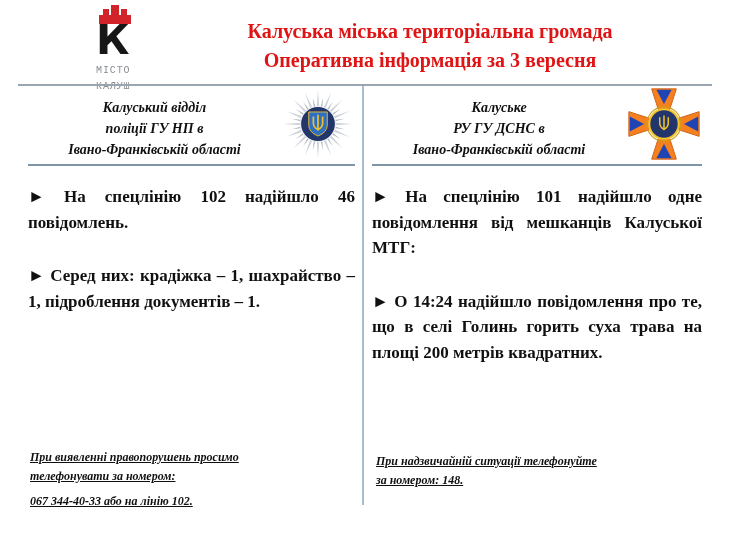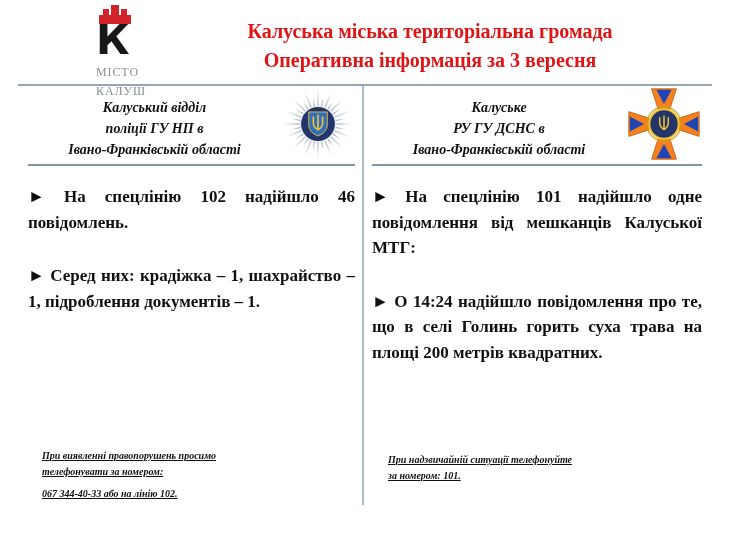--- a/index.html
+++ b/index.html
@@ -4,21 +4,21 @@
 <style>
   html,body{margin:0;padding:0;background:#fff;}
   .page{position:relative;width:730px;height:548px;background:#fff;overflow:hidden;
         font-family:"Liberation Serif","DejaVu Serif",serif;color:#101010;}
 
   
   .logo{position:absolute;left:96px;top:5px;width:62px;}
   .logo-crown{display:block;margin-left:1px;}
   .logo-k{font-family:"DejaVu Sans","Liberation Sans",sans-serif;font-weight:900;
           font-size:41px;line-height:.82;color:#171717;letter-spacing:-2px;}
-  .logo-city{font-family:Liberation Serif, serif;font-size:12px;
+  .logo-city{font-family:Liberation Mono, monospace;font-size:10px;
              color:#8a8f93;letter-spacing:.9px;line-height:1.6;white-space:pre-line;margin-top:5px;}
   .titles{position:absolute;left:170px;width:520px;top:17px;text-align:center;
           color:#e01414;font-weight:bold;font-size:20px;}
   .titles div{line-height:1.45;}
   .header-rule{position:absolute;left:18px;top:84px;width:694px;height:2px;background:#99a6b2;}
   .v-divider{position:absolute;left:362px;top:86px;width:2px;height:419px;background:#a6bdd1;}
 
   
   .col{position:absolute;top:90px;}
   .col-left{left:28px;width:327px;}
@@ -27,22 +27,22 @@
   .org{flex:1;text-align:center;font-weight:bold;font-style:italic;font-size:14px;
        line-height:1.5;white-space:pre-line;padding-top:4px;}
   .col-icon{flex:0 0 auto;}
   .col-rule{height:2px;background:#7e96a8;margin-top:2px;}
   .col-body{margin-top:18px;}
   .col-body p{font-weight:bold;font-size:17px;line-height:1.5;text-align:justify;
               margin:0 0 28px 0;}
   .foot{position:absolute;width:326px;}
   .foot-left{left:30px;top:448px;}
   .foot-right{left:376px;top:452px;width:326px;}
-  .foot p{font-weight:bold;font-style:italic;font-size:10px;line-height:1.55;
-          text-decoration:underline;white-space:pre-line;margin:0 0 7px 12px;}
+  .foot p{font-weight:bold;font-style:italic;font-size:12px;line-height:1.55;
+          text-decoration:underline;white-space:pre-line;margin:0 0 7px 0;}
 </style>
 </head>
 <body>
 
 <div class="page">
 
   <div class="logo">
     <svg class="logo-crown" width="36" height="19" viewBox="0 0 36 19">
       <path fill="#d2232a" d="M2,19 V10 H6 V4 H12 V10 H14 V0 H22 V10 H24 V4 H30 V10 H34 V19 Z"></path>
     </svg>
@@ -159,16 +159,16 @@
     </div>
   </div>
 
   <div class="foot foot-left">
     <p>При виявленні правопорушень просимо
 телефонувати  за номером:</p>
     <p>067 344-40-33 або на лінію 102.</p>
   </div>
   <div class="foot foot-right">
     <p>При надзвичайній ситуації телефонуйте
-за номером:  101.</p>
+за номером:  148.</p>
   </div>
 
 </div>
 
 </body></html>

